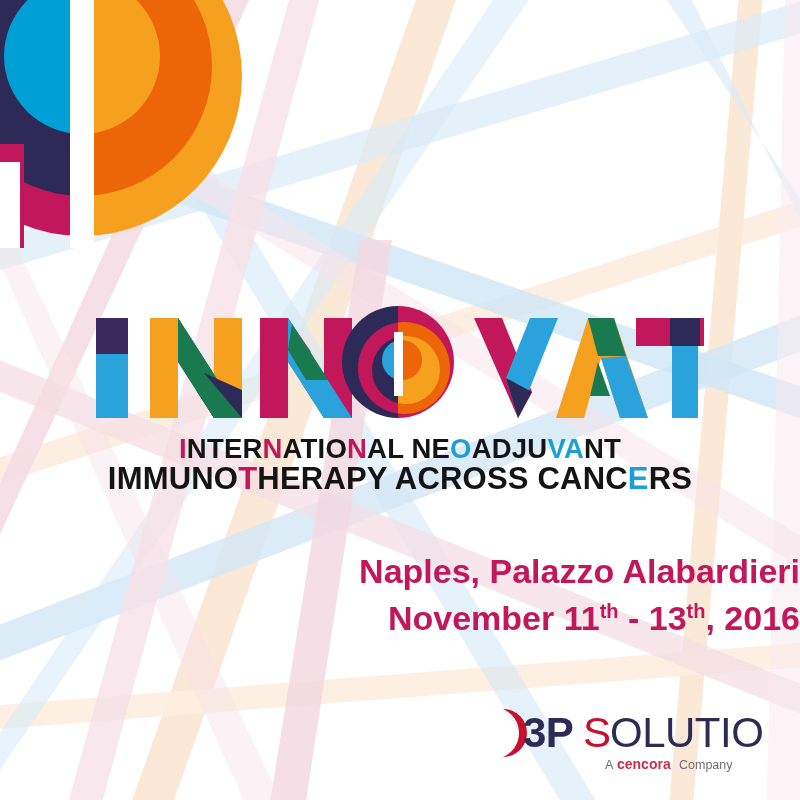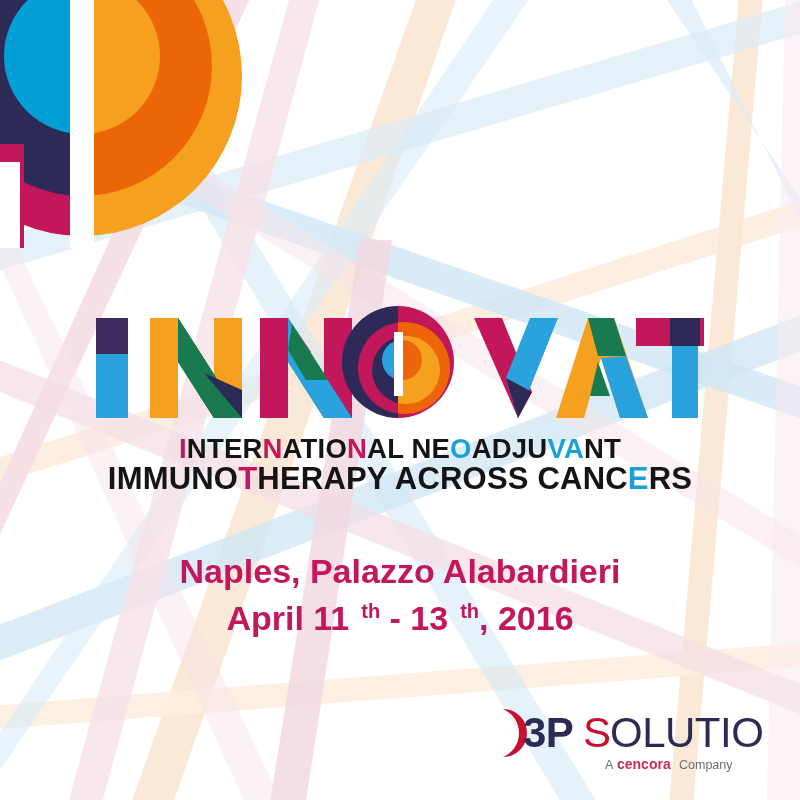--- a/index.html
+++ b/index.html
@@ -26,26 +26,26 @@
     font-weight:bold;color:#141414;letter-spacing:.2px;
     white-space:nowrap;
   }
   #subtitle-1{top:433px;font-size:27.5px;}
   #subtitle-2{top:461px;font-size:31px;}
   .ink-magenta{color:#c2175b;}
   .ink-cyan{color:#1a9fd9;}
 
   
   .venue-line{
-    position:absolute;left:0;width:800px;text-align:center;
+    position:absolute;left:0;width:800px;text-align:right;
     font-weight:bold;color:#c2175b;white-space:nowrap;
   }
   #venue-place{top:552px;font-size:34px;}
   #venue-date{top:599px;font-size:34px;}
-  .sup-ord{font-size:20px;vertical-align:super;line-height:0;margin-left:12px;}
+  .sup-ord{font-size:20px;vertical-align:super;line-height:0;}
 
   
   #sponsor-logo{position:absolute;left:497px;top:703px;width:268px;height:72px;}
 </style>
 </head>
 <body>
 
 <div id="poster">
 
   <svg id="bg-pattern" viewBox="0 0 800 800" aria-hidden="true">
@@ -218,21 +218,21 @@
   <div class="subtitle-line" id="subtitle-1">
     <span class="ink-magenta">I</span><span>NTER</span><span class="ink-magenta">N</span><span>ATIO</span><span class="ink-magenta">N</span><span>AL NE</span><span class="ink-cyan">O</span><span>ADJU</span><span class="ink-cyan">VA</span><span>NT</span>
   </div>
 
   <div class="subtitle-line" id="subtitle-2">
     <span>IMMUNO</span><span class="ink-magenta">T</span><span>HERAPY ACROSS CANC</span><span class="ink-cyan">E</span><span>RS</span>
   </div>
 
   <div class="venue-line" id="venue-place">Naples, Palazzo Alabardieri</div>
   <div class="venue-line" id="venue-date">
-    <span>April 11</span><span class="sup-ord">th</span><span> - 13</span><span class="sup-ord">th</span><span>, 2016</span>
+    <span>November 11</span><span class="sup-ord">th</span><span> - 13</span><span class="sup-ord">th</span><span>, 2016</span>
   </div>
 
   <svg id="sponsor-logo" viewBox="0 0 268 72">
 
     <g>
       <path d="M 6 6 A 26 26 0 0 1 6 54 A 19 19 0 0 0 6 6 Z" fill="#c8102e"></path>
     </g>
     <text x="26" y="44" font-family="'Liberation Sans', sans-serif" font-size="42" font-weight="bold" fill="#2b2b55" letter-spacing="-0.5">3P</text>
     <text x="86" y="44" font-family="'Liberation Sans', sans-serif" font-size="42" font-weight="normal" fill="#c8102e">S</text>
     <text x="113" y="44" font-family="'Liberation Sans', sans-serif" font-size="42" font-weight="normal" fill="#2b2b55" letter-spacing="-0.5">OLUTION</text>

